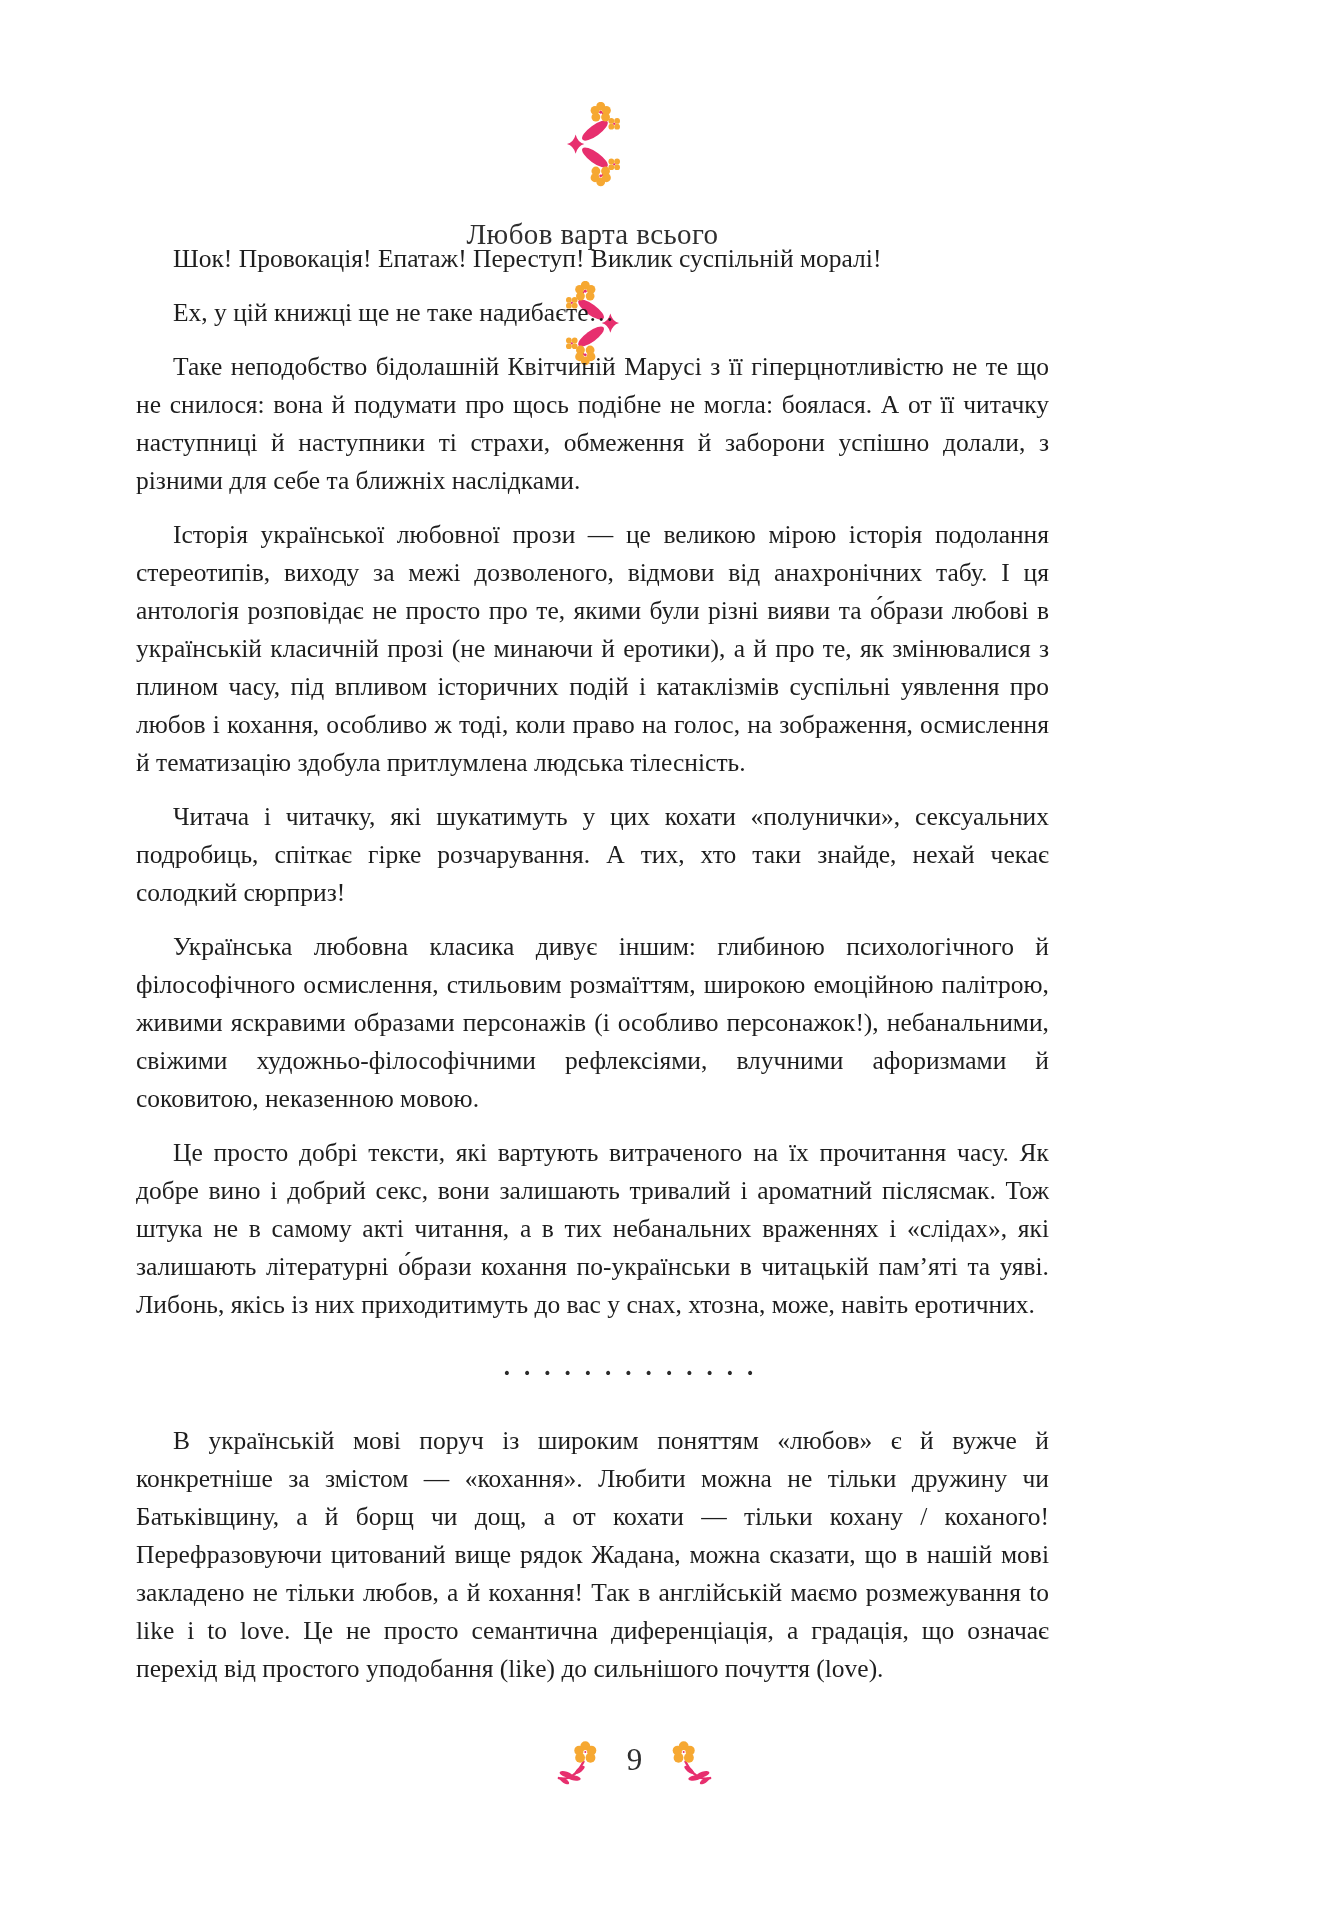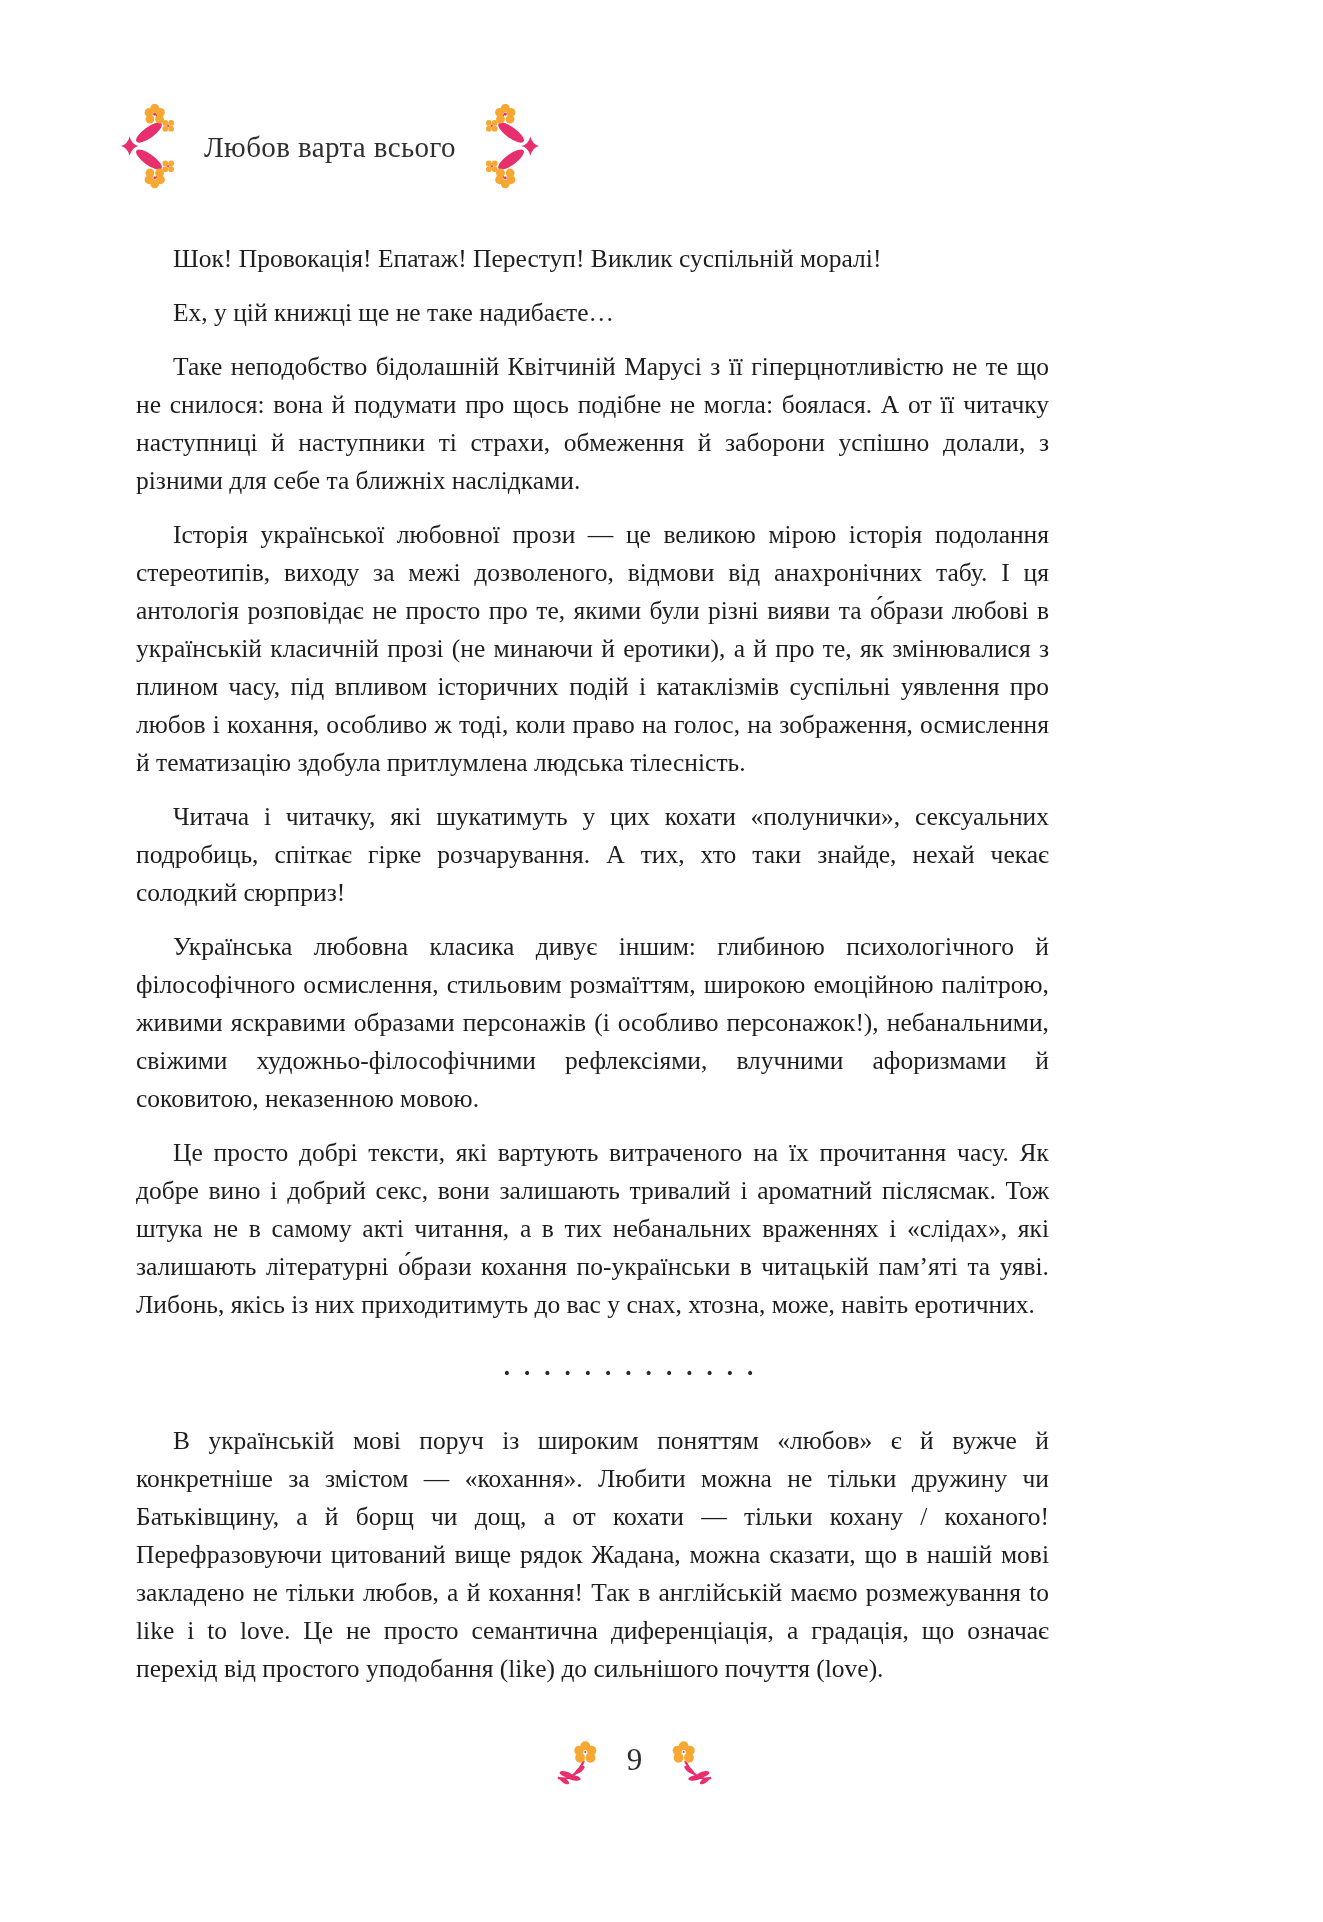--- a/index.html
+++ b/index.html
@@ -19,20 +19,21 @@
   .page-header {
     position: absolute;
     top: 102px;
     left: 120px;
     width: 945px;
     height: 90px;
     display: flex;
     align-items: center;
     justify-content: flex-start;
     gap: 30px;
+    flex-direction: column;
   }
   .running-title {
     font-size: 29px;
     color: #2f2f2f;
     letter-spacing: 0.4px;
     white-space: nowrap;
   }
   .hdr-orn { width: 54px; height: 86px; flex: 0 0 auto; }
   
   .page-body {

